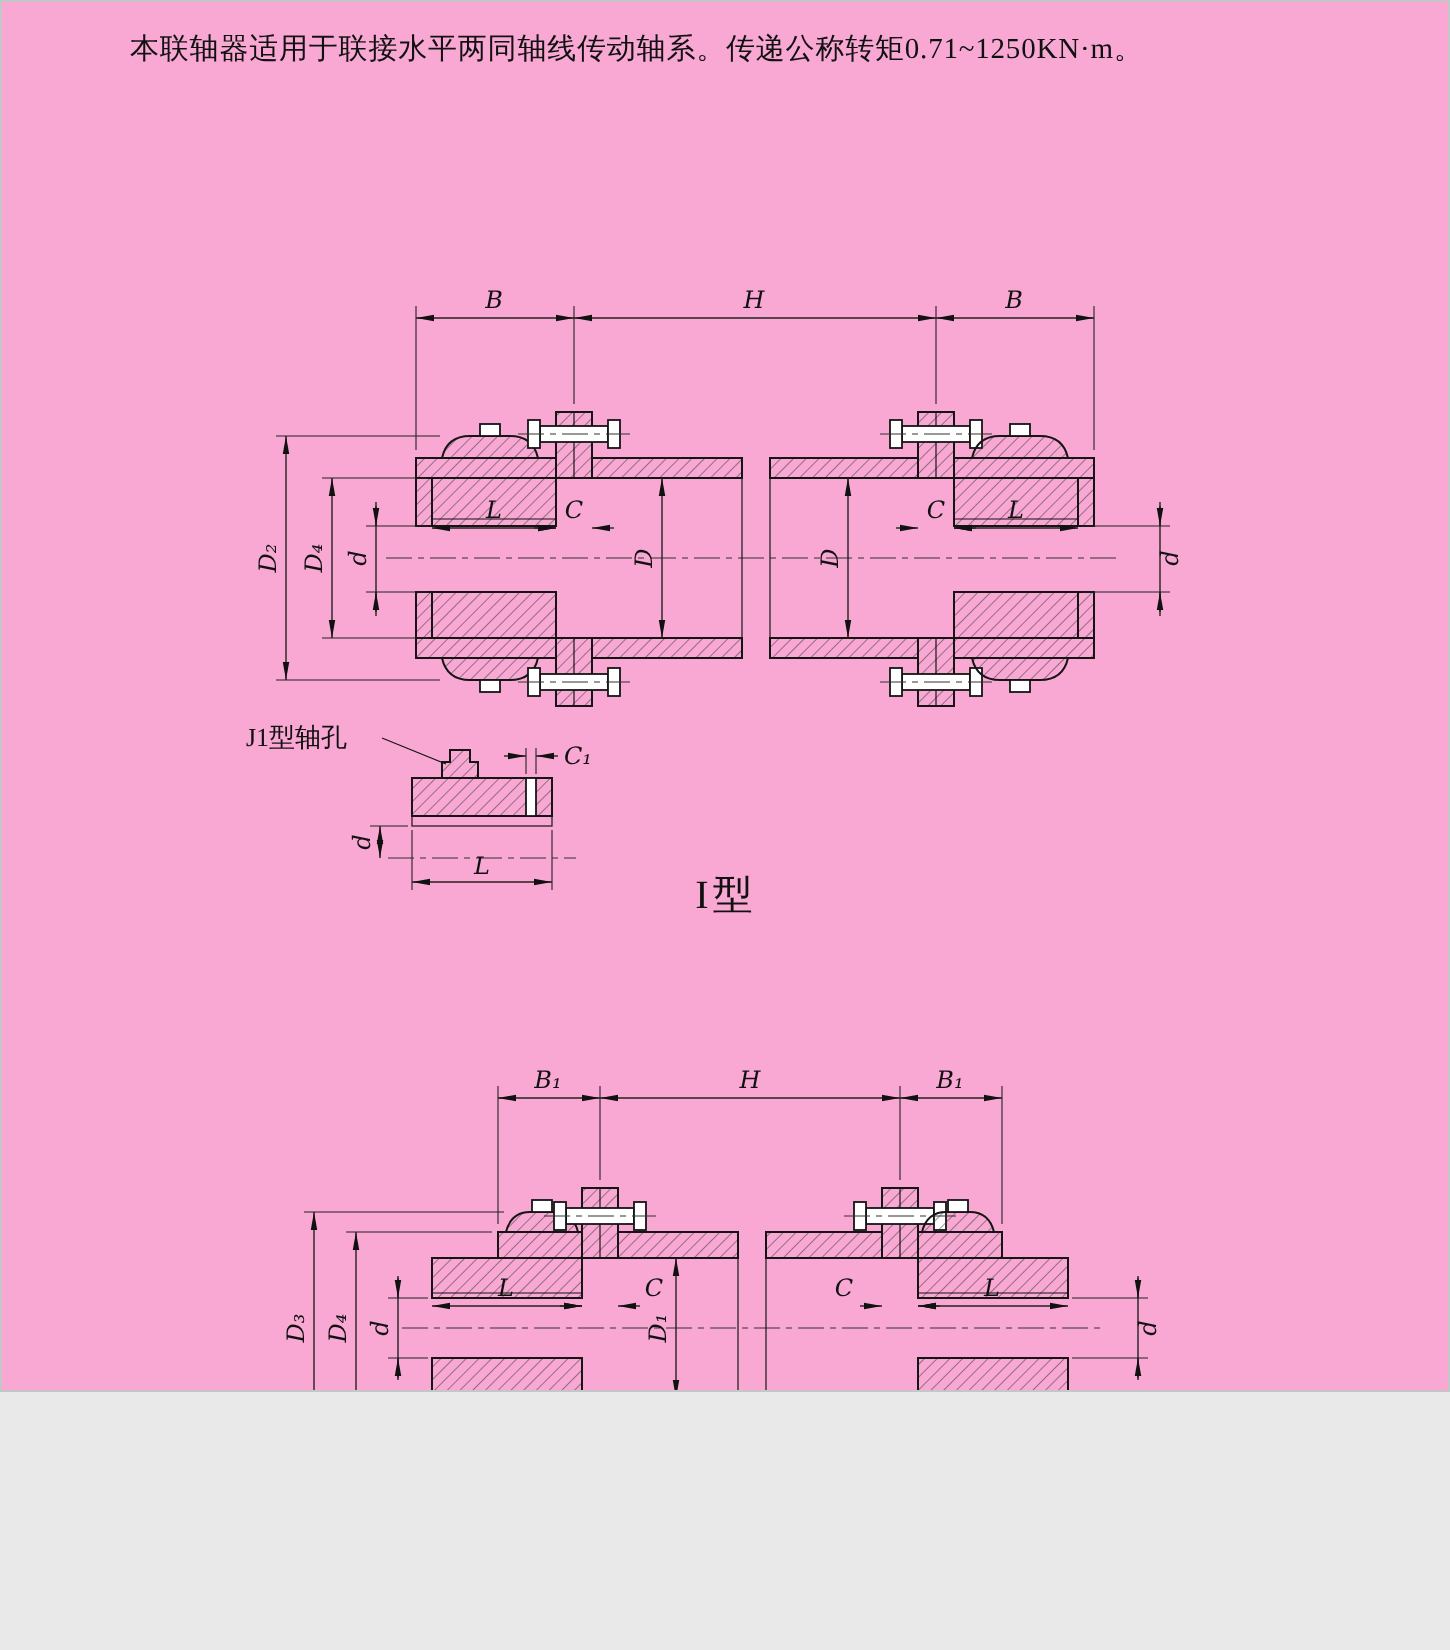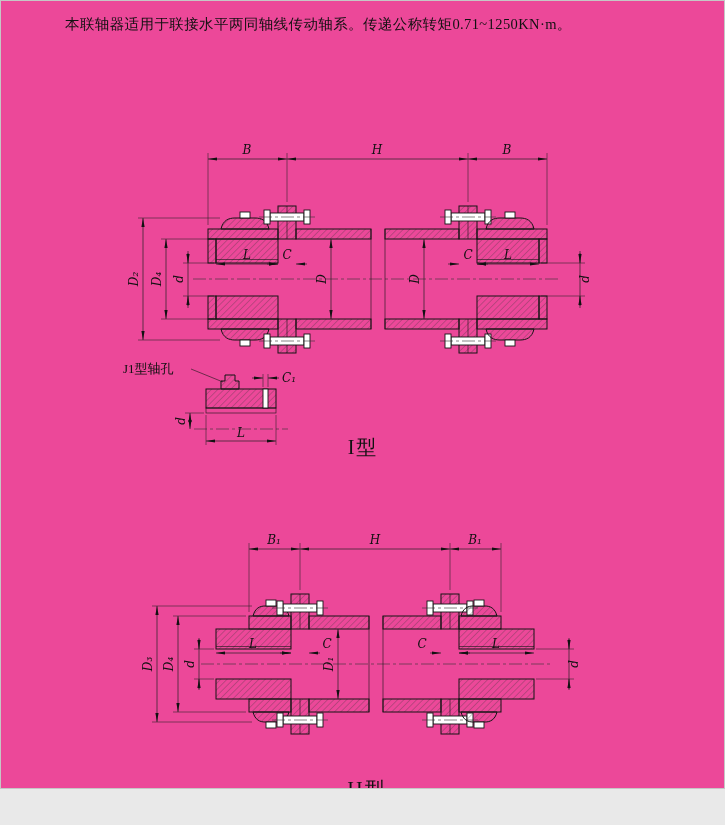--- a/index.html
+++ b/index.html
@@ -1,16 +1,16 @@
 <!DOCTYPE html>
 <html><head>
 <meta charset="utf-8">
 <style>
   html,body{margin:0;padding:0;background:#e9e9e9;}
-  .page{position:relative;width:725px;height:789px;background:#ec4899;border:1px solid #c6c6c6;
+  .page{position:relative;width:725px;height:696px;background:#f9a8d4;border:1px solid #c6c6c6;
         box-sizing:border-box;font-family:"Liberation Serif",serif;overflow:hidden;}
   .header-text{position:absolute;left:64px;top:14px;font-size:14.5px;color:#111;
                letter-spacing:.4px;z-index:2;white-space:nowrap;}
   svg.drawing{position:absolute;left:0;top:0;z-index:1;}
   .hatched{fill:url(#hatch);stroke:#151515;stroke-width:1;}
   .white{fill:#fff;stroke:#151515;stroke-width:.9;}
   .thin{fill:none;stroke:#151515;stroke-width:.6;}
   .dim{stroke:#222;stroke-width:.7;fill:none;}
   .ext{stroke:#222;stroke-width:.55;fill:none;}
   .cl{stroke:#333;stroke-width:.6;fill:none;stroke-dasharray:13 3 3 3;}

